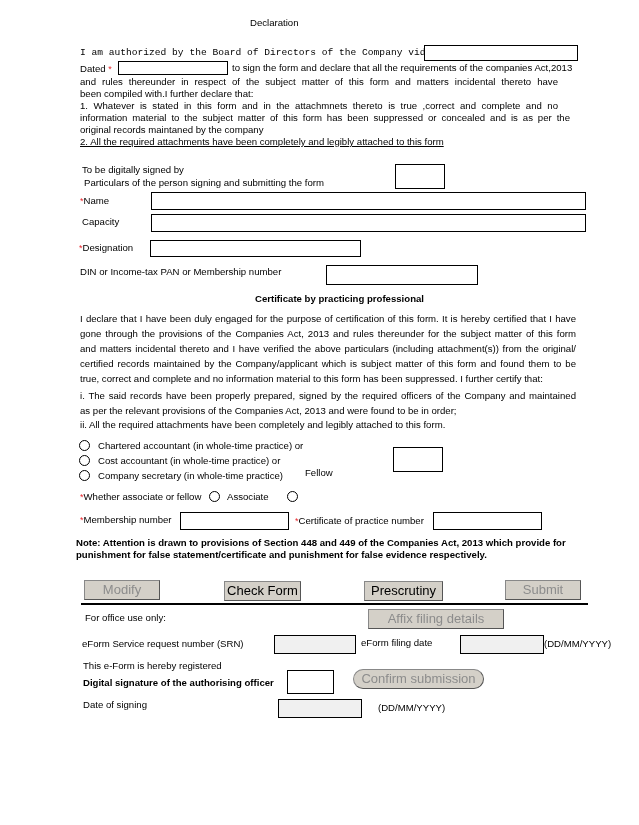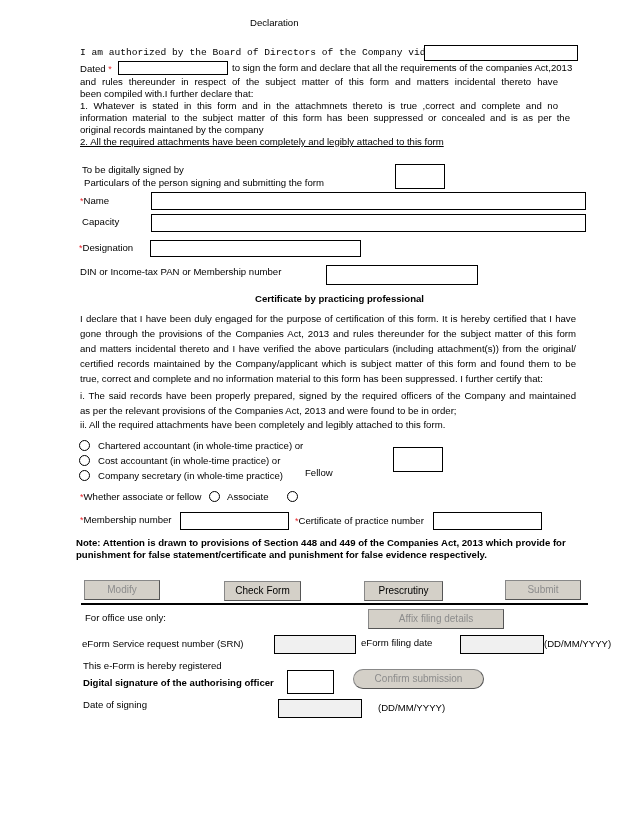--- a/index.html
+++ b/index.html
@@ -4,21 +4,21 @@
 <style>
   html, body { margin: 0; padding: 0; background: #ffffff; }
   body { width: 639px; height: 825px; position: relative; font-family: "Liberation Sans", sans-serif; font-size: 9.6px; color: #000; overflow: hidden; }
   .abs { position: absolute; }
   .txt { white-space: nowrap; line-height: 1; }
   .req { color: #e8252b; font-size: 9px; }
   .box { position: absolute; border: 1px solid #000; background: #fff; box-sizing: border-box; }
   .box.grey { background: #f0f0f0; }
   .para2 { position: absolute; left: 80px; width: 496px; line-height: 15px; text-align: justify; }
   .radio { position: absolute; width: 11px; height: 11px; border: 1px solid #000; border-radius: 50%; box-sizing: border-box; background: #fff; }
-  .btn { position: absolute; height: 20px; box-sizing: border-box; background: #d4d0c8; border: 1px solid #888; border-right-color: #555; border-bottom-color: #555; text-align: center; line-height: 18px; font-size: 10px; }
+  .btn { position: absolute; height: 20px; box-sizing: border-box; background: #d4d0c8; border: 1px solid #888; border-right-color: #555; border-bottom-color: #555; text-align: center; line-height: 18px; font-size: 13px; }
   .btn.disabled { color: #8c8c8c; }
   .bold { font-weight: bold; }
   .just { display: block; text-align: justify; text-align-last: justify; }
 </style>
 </head>
 <body>
 
 <div class="abs txt" style="left:250px;top:18px;">Declaration</div>
 
 <div class="abs txt" style="left:80px;top:48px;font-family:Liberation Mono, monospace;"><span>I am authorized by the Board of Directors of the Company vide resolution no.</span> <span class="req">*</span></div>

